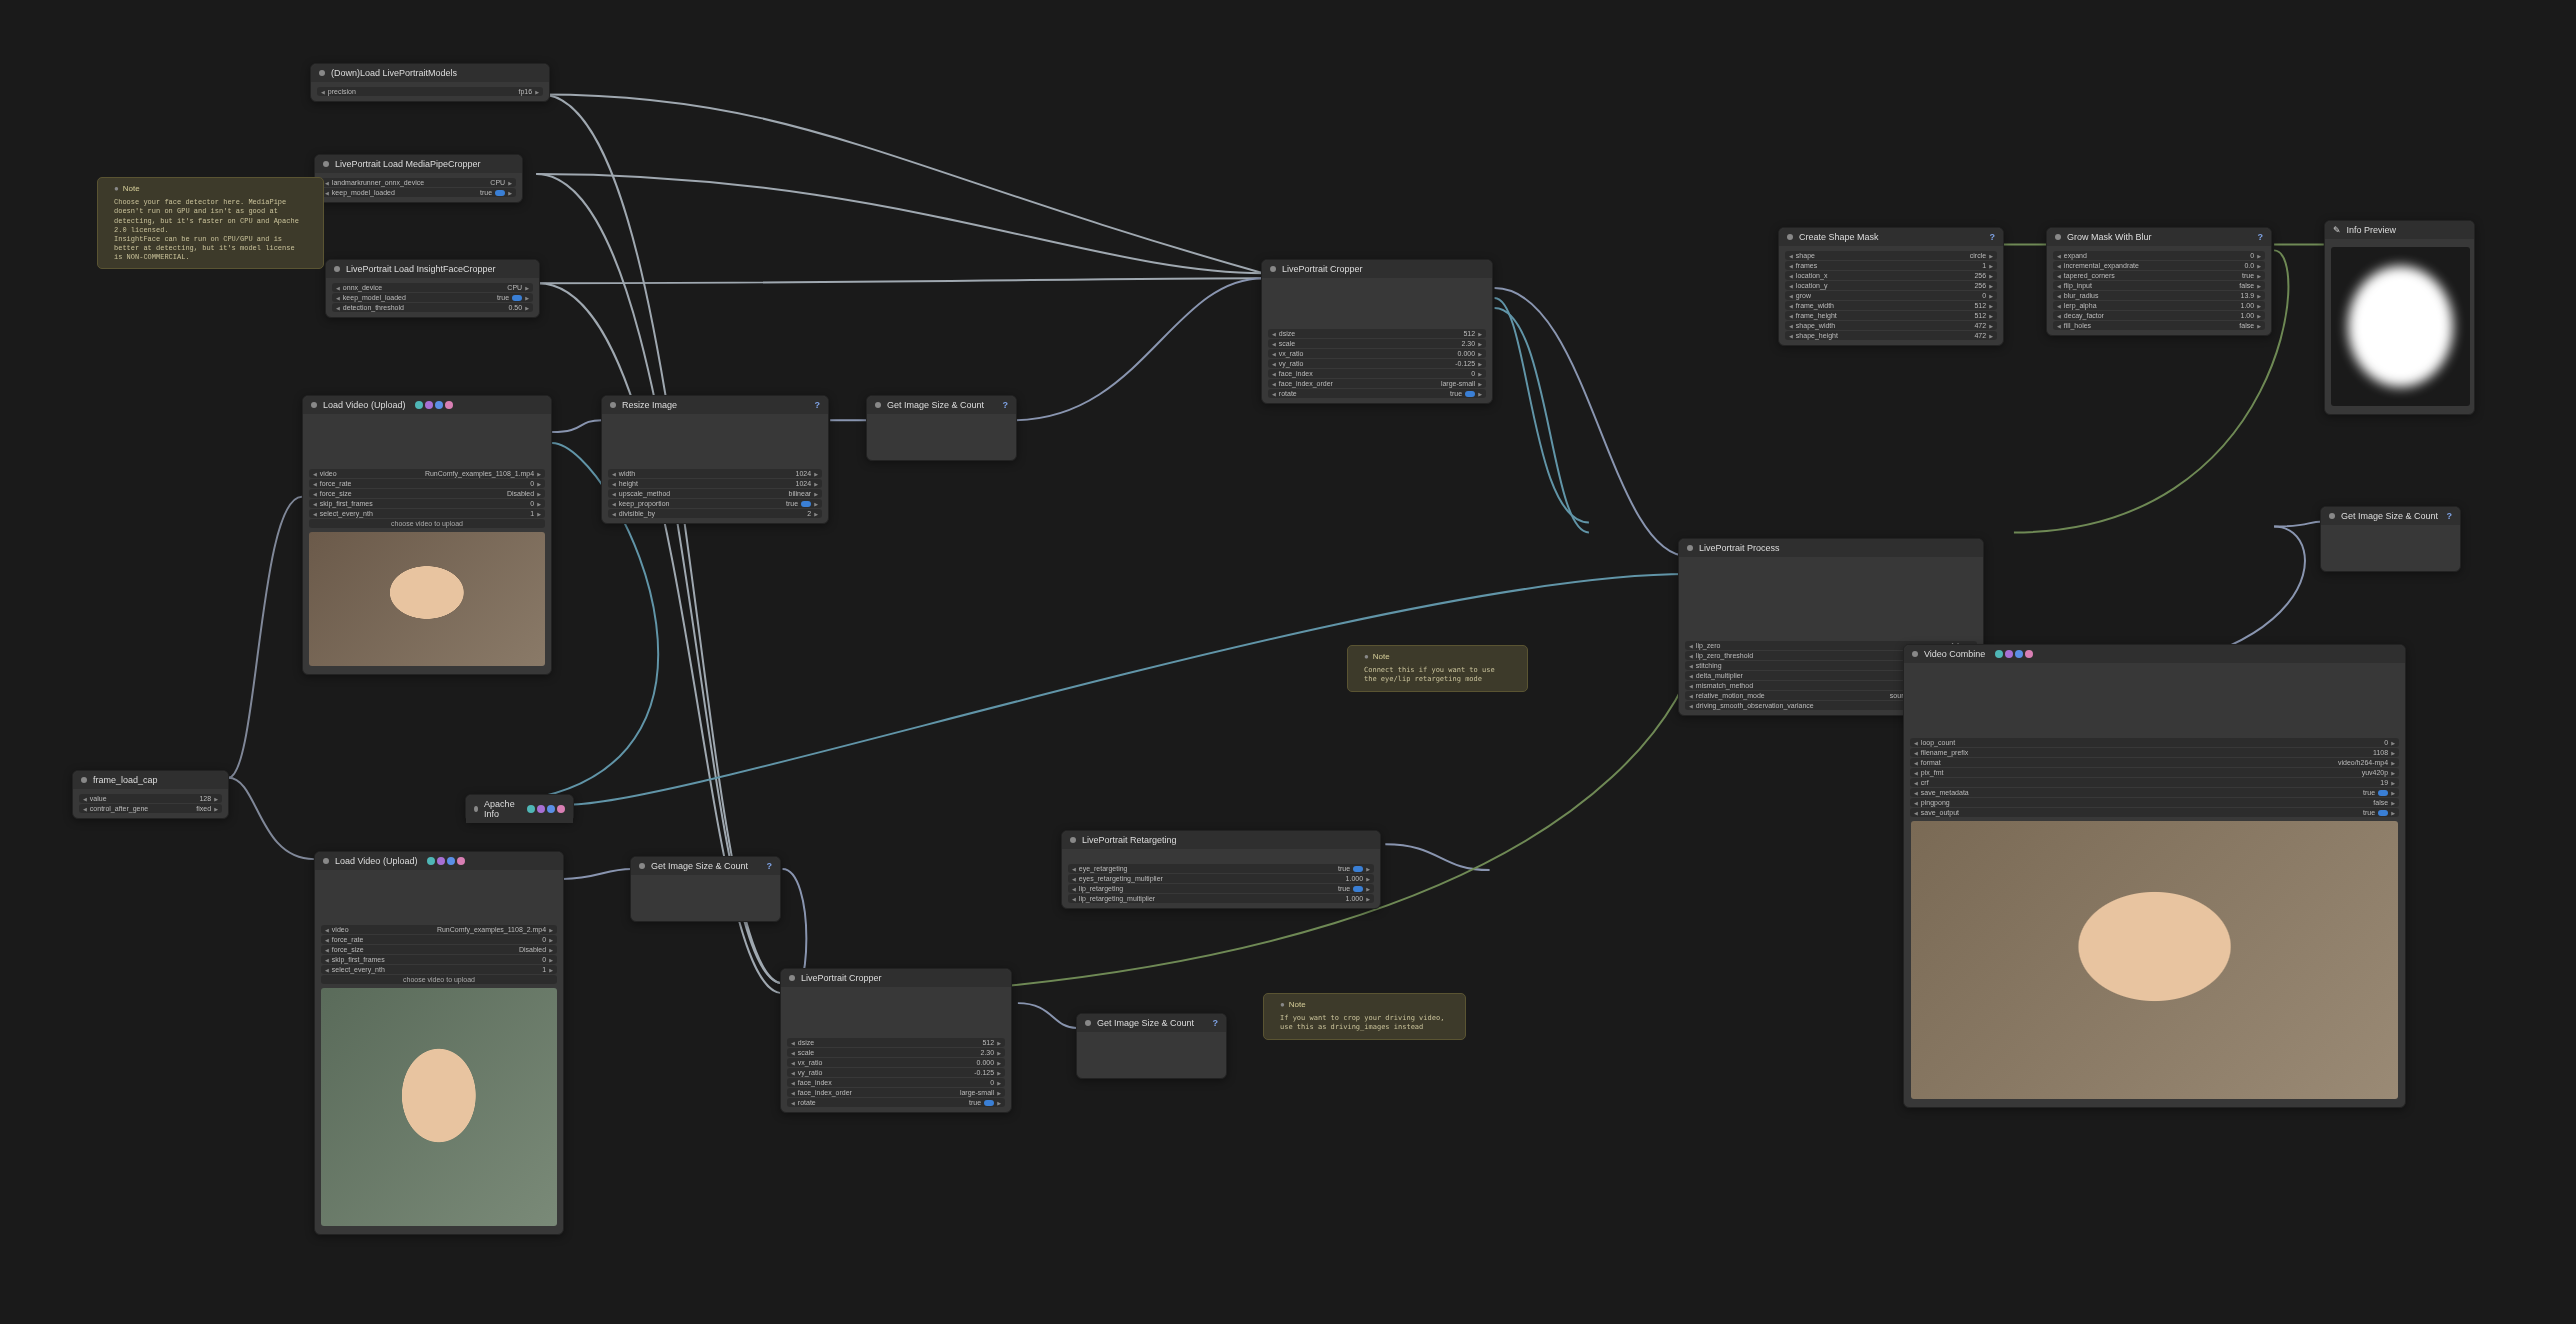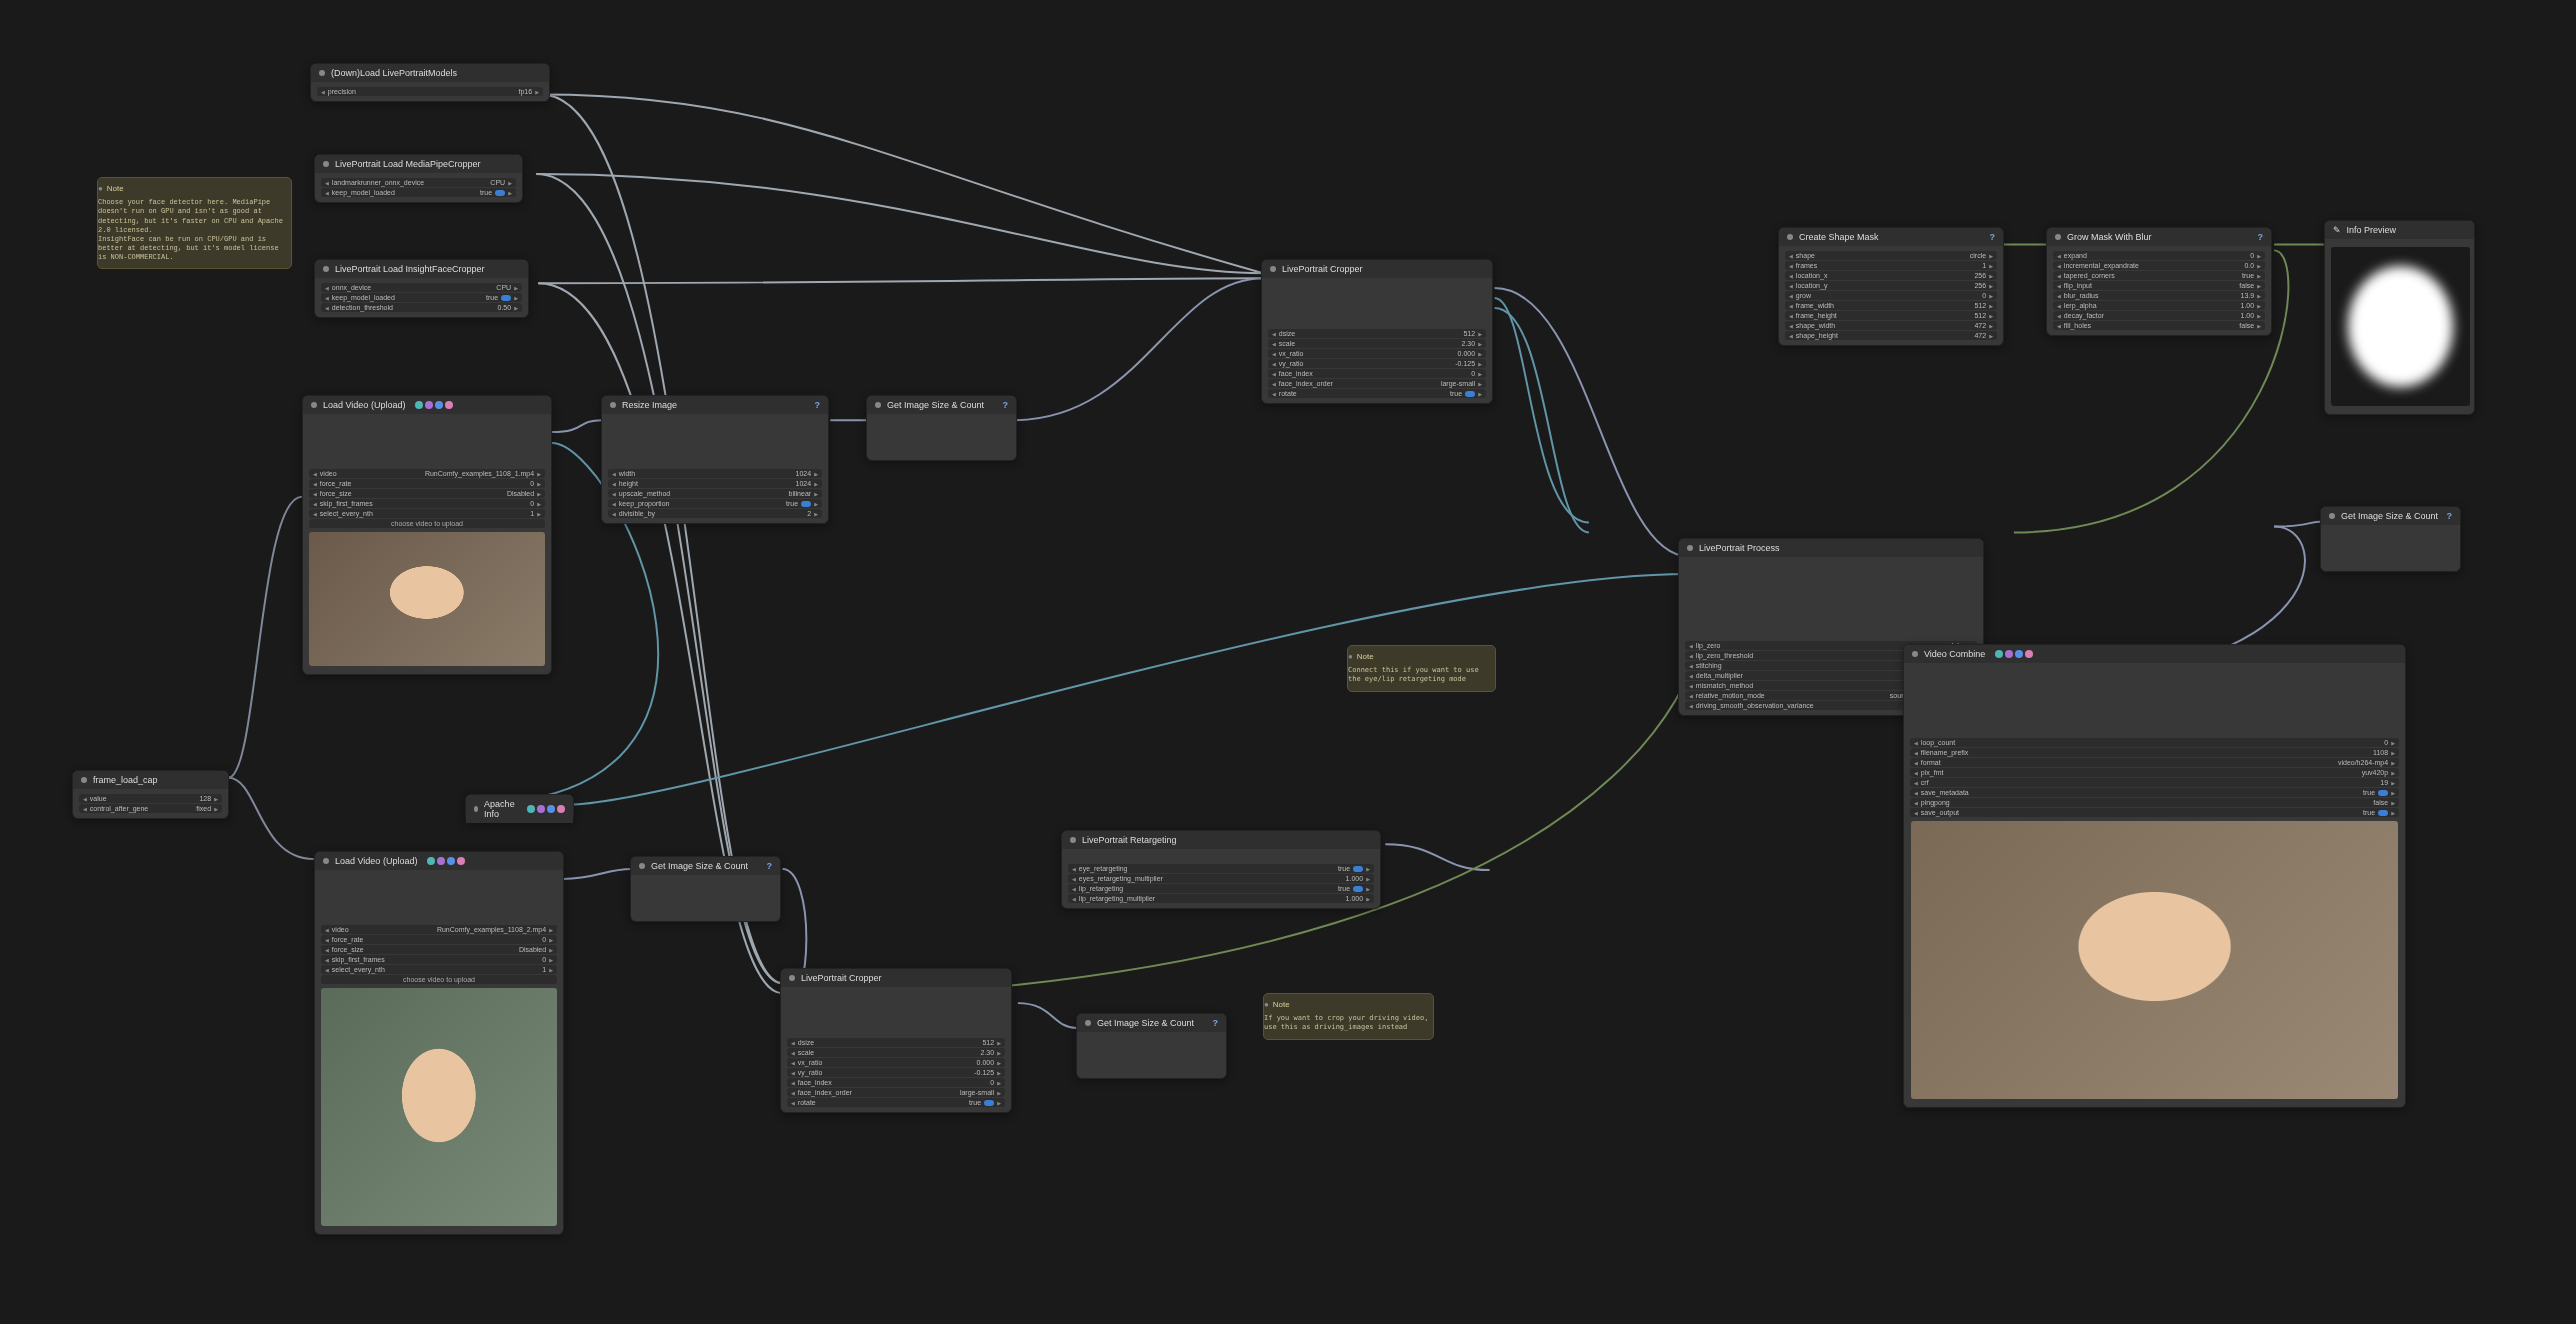--- a/index.html
+++ b/index.html
@@ -12,21 +12,21 @@
   .node .title .badge{width:8px;height:8px;border-radius:50%}
   .b-teal{background:#4fb6b6}.b-purple{background:#a86fd4}.b-blue{background:#5a8fe6}.b-pink{background:#d97fb4}
   .node .body{padding:4px 6px}
   .row{display:flex;justify-content:space-between;align-items:center;padding:1px 4px;background:#2c2c2c;margin:1px 0;border-radius:3px;font-size:7px;color:#bbb}
   .row .k{display:flex;align-items:center;gap:3px}
   .row .k::before{content:'◀';font-size:5px;color:#888}
   .row .v{display:flex;align-items:center;gap:3px}
   .row .v::after{content:'▶';font-size:5px;color:#888}
   .row.btn{justify-content:center;cursor:pointer;color:#aaa}
   .toggle{width:10px;height:6px;background:#3a7fd5;border-radius:3px;display:inline-block;position:relative}
-  .note{position:absolute;background:#3d3a2a;border:1px solid #5a5432;border-radius:5px;padding:6px 0;font-size:7px;color:#c9c29a;line-height:1.3}
+  .note{position:absolute;background:#3d3a2a;border:1px solid #5a5432;border-radius:5px;padding:6px 16px;font-size:7px;color:#c9c29a;line-height:1.3}
   .note .ntitle{font-size:8px;color:#d6ce99;margin-bottom:4px;display:flex;align-items:center;gap:4px}
   .note .ntitle::before{content:'●';color:#888}
   .help{color:#7fa3e6;font-weight:bold}
   .img-ph{background:linear-gradient(135deg,#6b5a4a,#8a7a68);border-radius:3px;margin:4px auto;position:relative;overflow:hidden}
   .img-ph.face::after{content:'';position:absolute;top:20%;left:50%;transform:translateX(-50%);width:40%;height:50%;background:radial-gradient(ellipse,#e8c4a0 55%,transparent 56%);border-radius:50%}
   .img-ph.mask{background:#1a1a1a}
   .img-ph.mask::after{content:'';position:absolute;top:12%;left:12%;width:76%;height:76%;background:#fff;border-radius:50%;filter:blur(6px)}
 </style>
 </head>
 <body>
@@ -91,21 +91,21 @@
     <div class="row">
           <span class="k">keep_model_loaded</span>
           <span class="v">
             <span>true</span>
             <span class="toggle"></span>
           </span>
         </div>
   </div>
 </div>
 
-<div class="node" style="left:314px;top:259px;width:213px">
+<div class="node" style="left:325px;top:259px;width:213px">
   <div class="title">
         <span class="dot"></span>
         <span>LivePortrait Load InsightFaceCropper</span>
       </div>
   <div class="body">
     <div class="row">
           <span class="k">onnx_device</span>
           <span class="v">CPU</span>
         </div>
     <div class="row">

